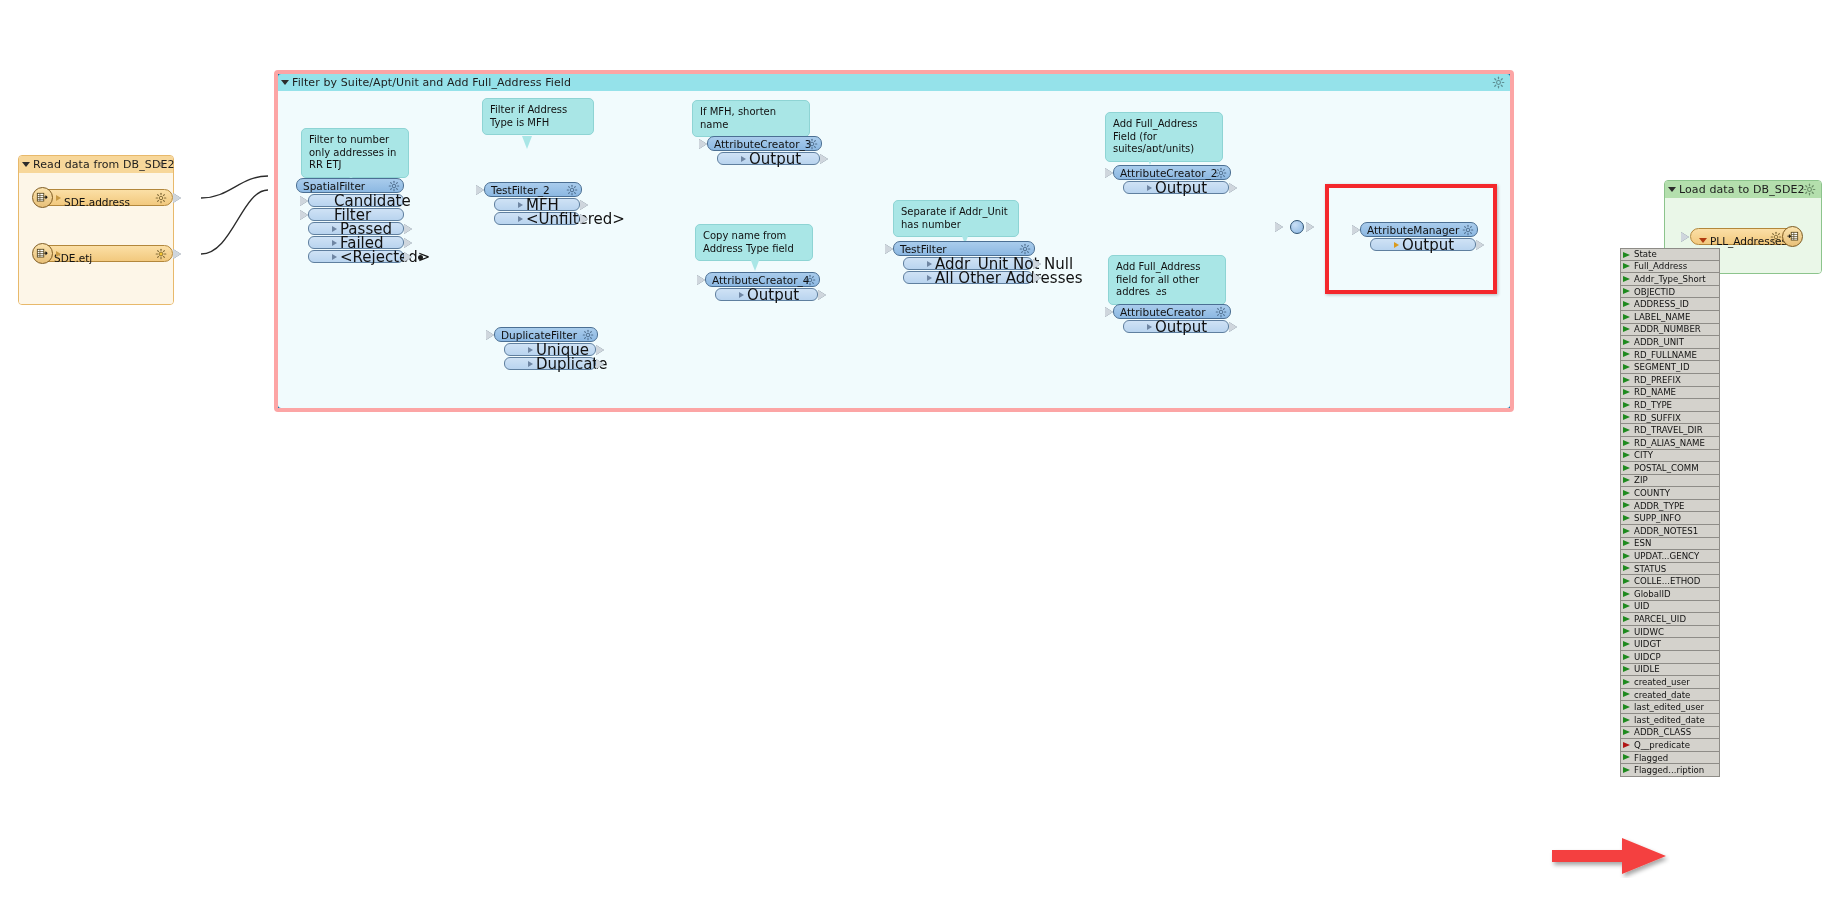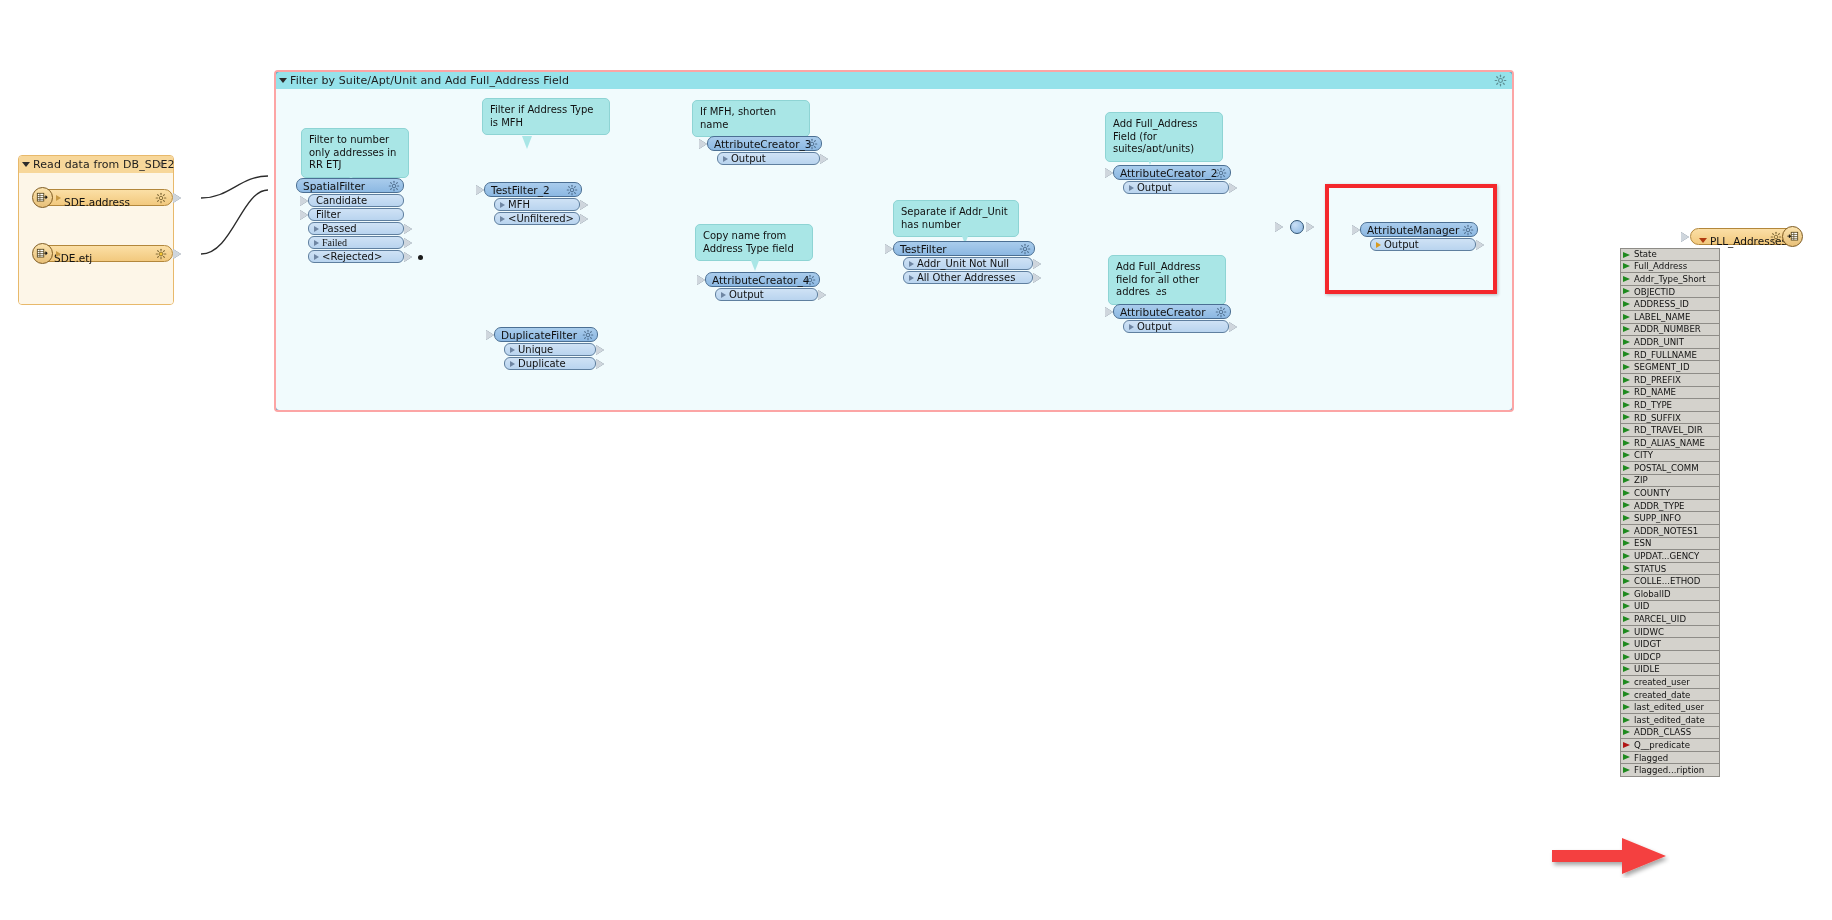--- a/index.html
+++ b/index.html
@@ -41,21 +41,21 @@
     margin-right: 3px;
     flex: none;
   }
   .bm-title { white-space: nowrap; letter-spacing: 0.1px; }
   .bm-gear {
     position: absolute; right: 5px; top: 2px;
     width: 13px; height: 13px; opacity: .62;
   }
   .bm-body { position: absolute; left: 0; right: 0; top: 17px; bottom: 0; border-radius: 0 0 3px 3px; }
 
-  .bm-cyan { border: 2px solid #fca5a5; background: #0369a1; }
+  .bm-cyan { border: 4px solid #fca5a5; background: #0369a1; }
   .bm-cyan .bm-head { background: #95e2ea; }
   .bm-cyan .bm-body { background: #f1fbfd; }
 
   .bm-orange { border: 1px solid #e8b96b; background: #fdf6e7; }
   .bm-orange .bm-head { background: #f7d79a; }
   .bm-orange .bm-body { background: #fdf6e8; }
 
   .bm-green { border: 1px solid #8cc48c; background: #eaf7e8; }
   .bm-green .bm-head { background: #b4dfad; }
   .bm-green .bm-body { background: #eaf7e8; }
@@ -82,22 +82,22 @@
   .xf-port {
     position: relative;
     height: 13px;
     margin-top: 1px;
     margin-left: 10px;
     background: linear-gradient(#cfe2f5, #b9d4ef);
     border: 1px solid #5f7f9f;
     border-radius: 6px;
     display: flex;
     align-items: center;
-    padding-left: 5px;
-    font-size: 10px;
+    padding-left: 23px;
+    font-size: 15px;
     color: #111;
     white-space: nowrap;
   }
   .xf-port.in { margin-left: 12px; }
   .port-tri {
     width: 0; height: 0;
     border-top: 3.5px solid transparent;
     border-bottom: 3.5px solid transparent;
     border-left: 5px solid #6f86a3;
     margin-right: 3px;
@@ -383,34 +383,34 @@
     </div>
     <div class="xf-port in" style="width:96px;">
       <span class="in-arrow" style="top:1px;"></span>
       <span style="margin-left:2px;">Filter</span>
     </div>
     <div class="xf-port" style="width:96px; margin-left:12px;">
       <span class="port-tri"></span>
       <span>Passed</span>
       <span class="out-arrow"></span>
     </div>
-    <div class="xf-port" style="width:96px; margin-left:12px;font-family:Liberation Serif, serif;">
+    <div class="xf-port" style="width:96px; margin-left:12px;">
       <span class="port-tri"></span>
       <span>Failed</span>
       <span class="out-arrow"></span>
     </div>
     <div class="xf-port" style="width:96px; margin-left:12px;">
       <span class="port-tri"></span>
       <span>&lt;Rejected&gt;</span>
       <span class="out-arrow"></span>
       <span class="term-dot" style="right:-20px; top:4px;"></span>
     </div>
   </div>
 
-  <div class="note" style="left:482px; top:98px; width:128px;">
+  <div class="note" style="left:482px; top:98px; width:112px;">
     <span>Filter if Address Type is MFH</span>
   </div>
   <div class="note-tail" style="left:522px; top:136px;"></div>
 
   <div class="xf" style="left:484px; top:182px; width:98px;">
     <div class="xf-title">
       <span class="in-arrow" style="top:2px;"></span>
       <span>TestFilter_2</span>
       <svg class="xf-gear" viewBox="0 0 16 16">
         <circle cx="8" cy="8" r="2.4" fill="none" stroke="#2f4a66" stroke-width="1.3"></circle>
@@ -651,20 +651,40 @@
         </g>
       </svg>
     </div>
     <div class="xf-port" style="width:106px;">
       <span class="port-tri amber"></span>
       <span>Output</span>
       <span class="out-arrow"></span>
     </div>
   </div>
 
+  <div class="bookmark bm-green" style="left:1664px; top:180px; width:158px; height:94px;">
+    <div class="bm-head">
+      <span class="bm-caret"></span>
+      <span class="bm-title">Load data to DB_SDE2</span>
+      <svg class="bm-gear" viewBox="0 0 16 16">
+        <circle cx="8" cy="8" r="2.4" fill="none" stroke="#3d5c3d" stroke-width="1.3"></circle>
+        <g stroke="#3d5c3d" stroke-width="1.5" stroke-linecap="round">
+          <line x1="8" y1="1.5" x2="8" y2="3.3"></line>
+            <line x1="8" y1="12.7" x2="8" y2="14.5"></line>
+          <line x1="1.5" y1="8" x2="3.3" y2="8"></line>
+            <line x1="12.7" y1="8" x2="14.5" y2="8"></line>
+          <line x1="3.4" y1="3.4" x2="4.6" y2="4.6"></line>
+            <line x1="11.4" y1="11.4" x2="12.6" y2="12.6"></line>
+          <line x1="12.6" y1="3.4" x2="11.4" y2="4.6"></line>
+            <line x1="4.6" y1="11.4" x2="3.4" y2="12.6"></line>
+        </g>
+      </svg>
+    </div>
+    <div class="bm-body"></div>
+  </div>
 
   <div class="ft" style="left:1690px; top:228px; width:112px;">
     <div class="ft-bar" style="padding-left:8px; padding-right:34px;">
       <span class="in-arrow" style="top:3px; left:-10px;"></span>
       <span style="width:0;height:0;border-left:4px solid transparent;border-right:4px solid transparent;border-top:5px solid #b03c10;margin-right:3px;flex:none;"></span>
       <span>PLL_Addresses</span>
       <svg class="ft-gear" viewBox="0 0 16 16" style="right:19px;">
         <circle cx="8" cy="8" r="2.4" fill="none" stroke="#5d4a1c" stroke-width="1.3"></circle>
         <g stroke="#5d4a1c" stroke-width="1.5" stroke-linecap="round">
           <line x1="8" y1="1.6" x2="8" y2="3.4"></line>

